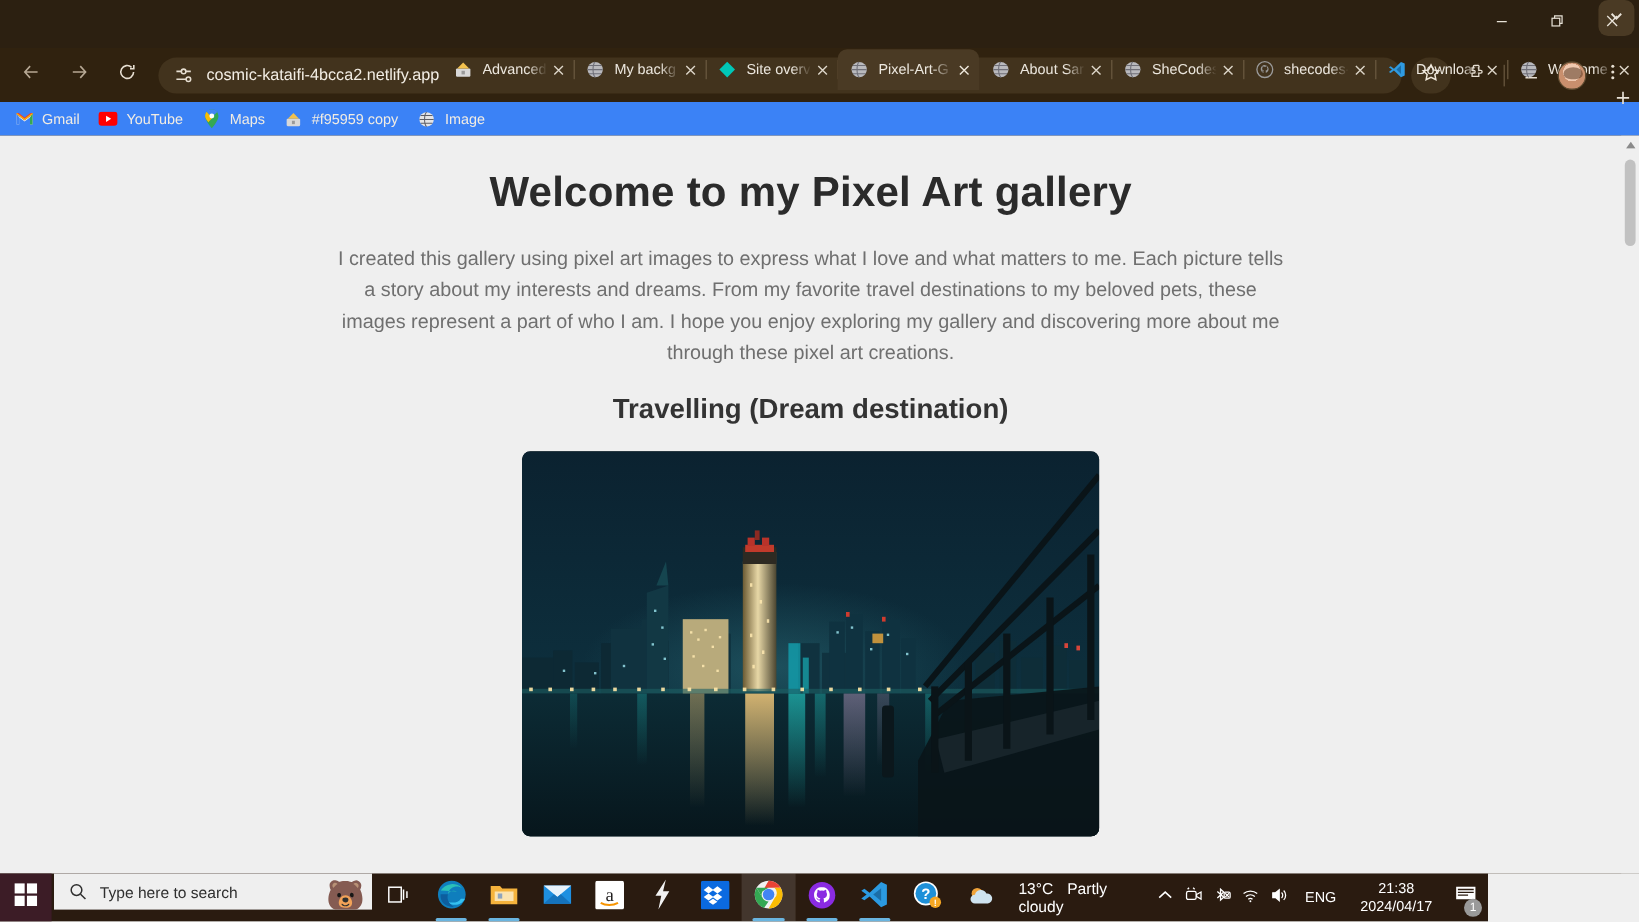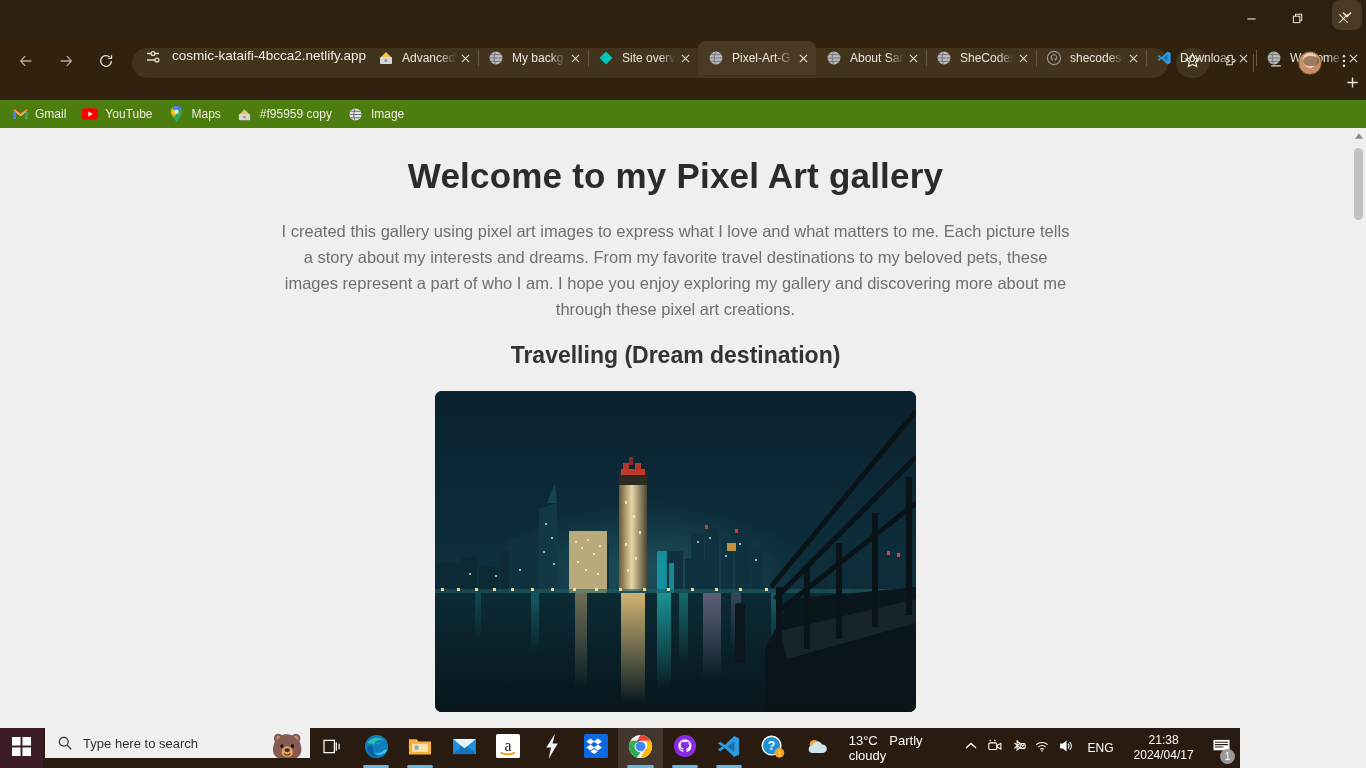--- a/index.html
+++ b/index.html
@@ -95,21 +95,21 @@
   }
   .navbtn {
     width: 30px; height: 30px; margin: 0 5px;
     display: flex; align-items: center; justify-content: center;
     border-radius: 50%; cursor: pointer;
   }
   .navbtn svg { width: 16px; height: 16px; }
   .omnibox {
     flex: 1 1 auto; height: 30px; margin: 0 8px 0 6px;
     background: #42331d; border-radius: 15px;
-    display: flex; align-items: flex-start;
+    display: flex; align-items: center;
     padding: 0 12px; cursor: text;
   }
   .omnibox .siteicon {
     width: 18px; height: 18px; margin-right: 10px;
     display: flex; align-items: center; justify-content: center;
   }
   .omnibox .url {
     font-size: 13.5px; color: #f2ede4; white-space: nowrap;
   }
   .tb-icons { display: flex; align-items: center; }
@@ -131,24 +131,23 @@
     border: 1px solid #5e4b30;
     overflow: hidden; position: relative; cursor: pointer;
   }
   .avatar::after {
     content:''; position:absolute; left:4px; top:4px; width:16px; height:10px;
     border-radius: 50% 50% 40% 40%; background: #5b3a26; opacity:.55;
   }
 
   
   .bookmarks {
-    height: 28px; background: #4d7c0f;
+    height: 28px; background: #3b82f6;
     display: flex; align-items: center;
     padding: 0 6px;
-    margin-top: 15px;
   }
   .bm {
     display: flex; align-items: center;
     padding: 3px 8px 3px 6px; margin-right: 2px;
     border-radius: 4px; cursor: pointer;
   }
   .bm-icon {
     width: 16px; height: 16px; margin-right: 7px;
     display: flex; align-items: center; justify-content: center;
     font-size: 12px; line-height: 1;

